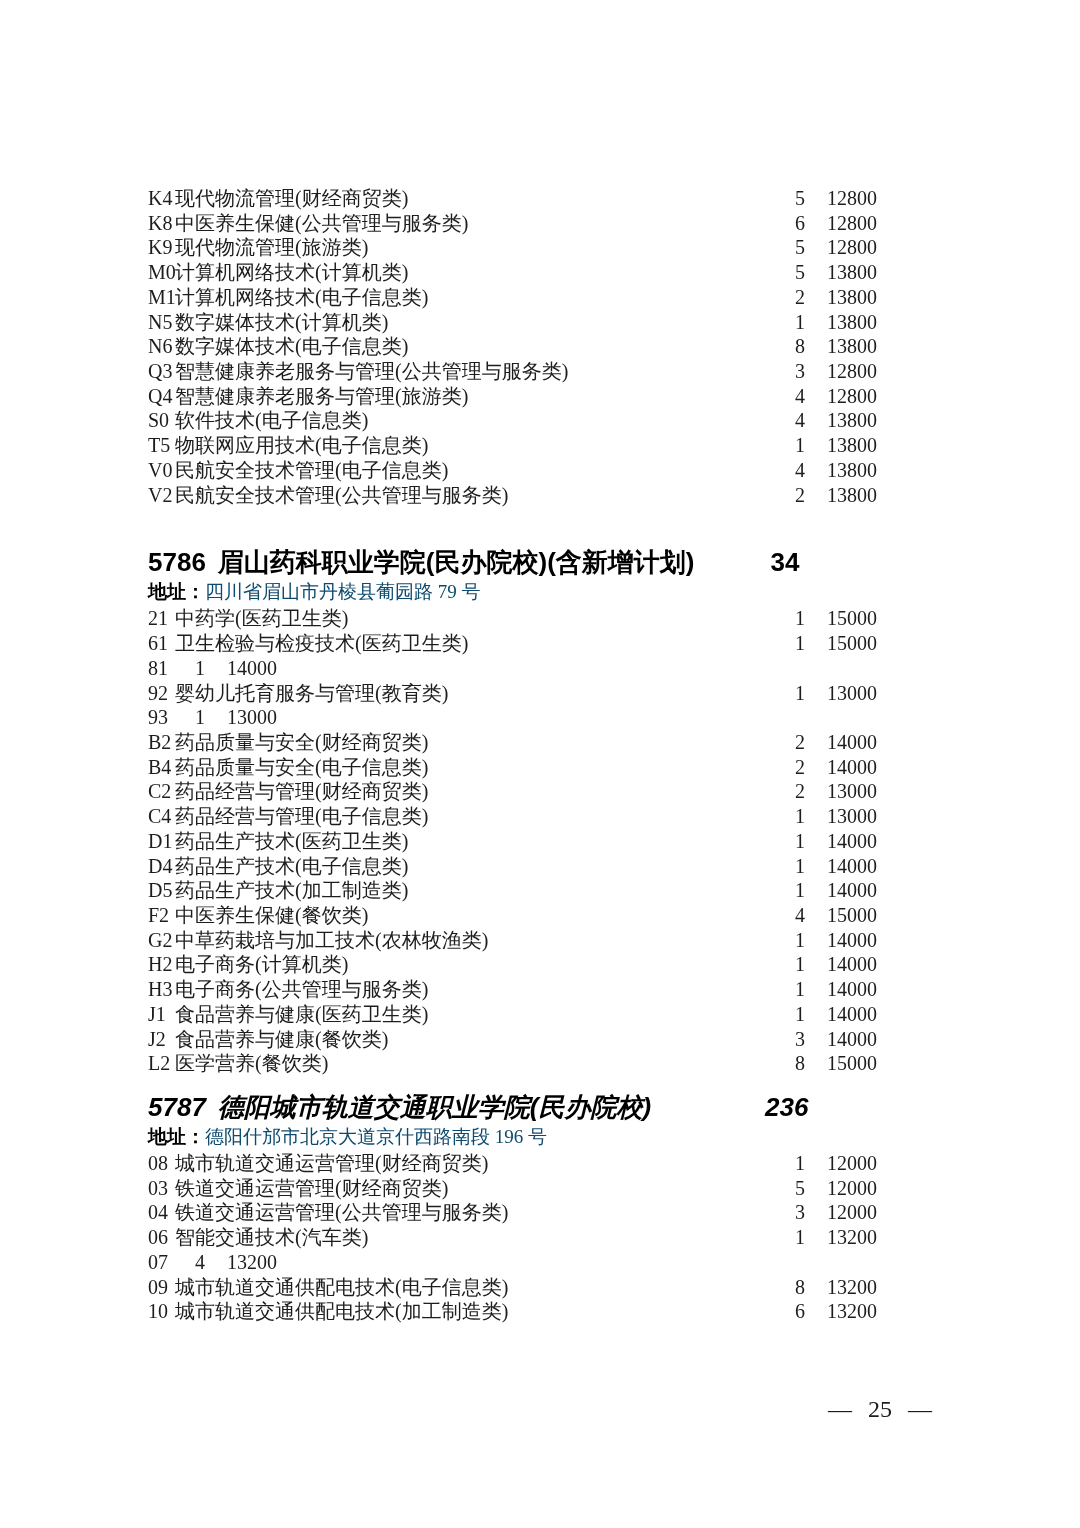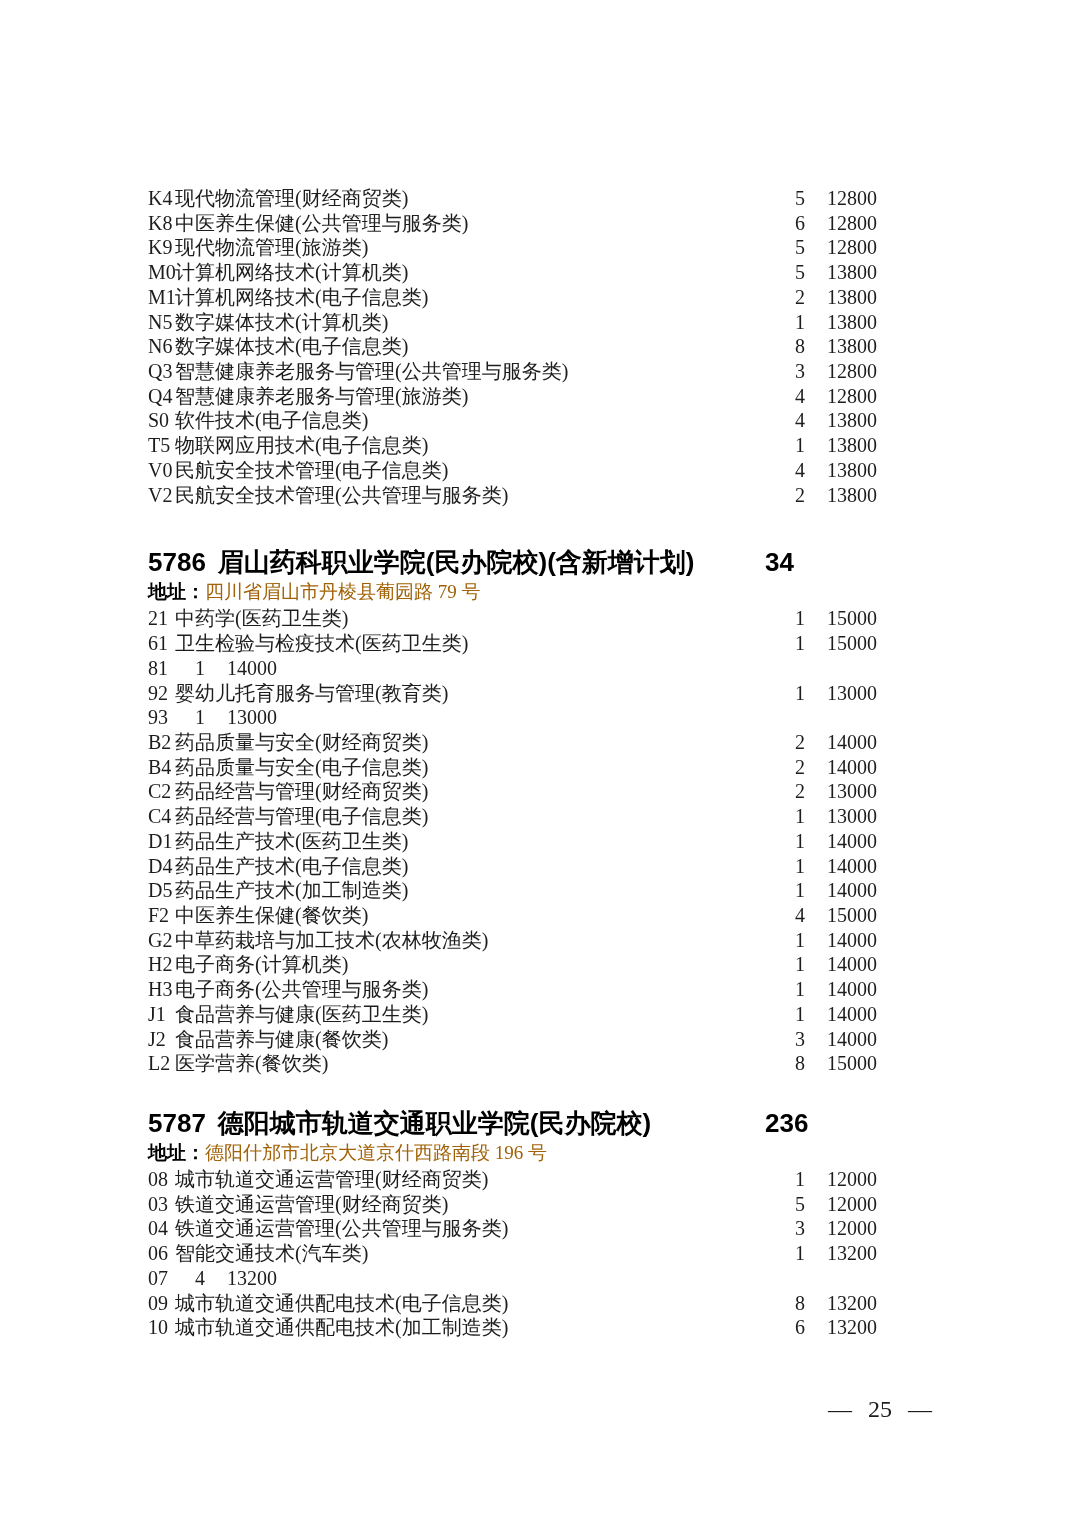--- a/index.html
+++ b/index.html
@@ -24,31 +24,31 @@
   .row .count{flex:none;width:30px;text-align:right;}
   .row .fee{flex:none;width:72px;text-align:right;}
   
   .sec-header{
     display:flex;align-items:baseline;
     font-family:"Liberation Sans","DejaVu Sans",sans-serif;
     font-weight:bold;font-size:26px;line-height:30px;color:#000;
     white-space:nowrap;
   }
   #sec-5786 .sec-header{margin-top:40px;}
-  #sec-5787 .sec-header{margin-top:32px;}
+  #sec-5787 .sec-header{margin-top:16px;font-style:italic;}
   .sec-title{flex:1;}
   .sec-name{margin-left:12px;}
-  .sec-count{flex:none;width:40px;text-align:left;margin-right:72px;}
+  .sec-count{flex:none;width:40px;text-align:center;margin-right:72px;}
   
   .addr{line-height:29px;font-size:19px;white-space:nowrap;}
   .addr-label{
     font-family:"Liberation Sans","DejaVu Sans",sans-serif;
     font-weight:bold;color:#000;
   }
-  .addr-value{color:#a16207;}
+  .addr-value{color:#0c4a6e;}
   
   .footer{
     position:absolute;top:1396px;left:808px;width:144px;
     display:flex;justify-content:center;align-items:baseline;gap:16px;
     font-size:24px;color:#1d1d1d;
   }
 </style>
 </head>
 <body>
 

